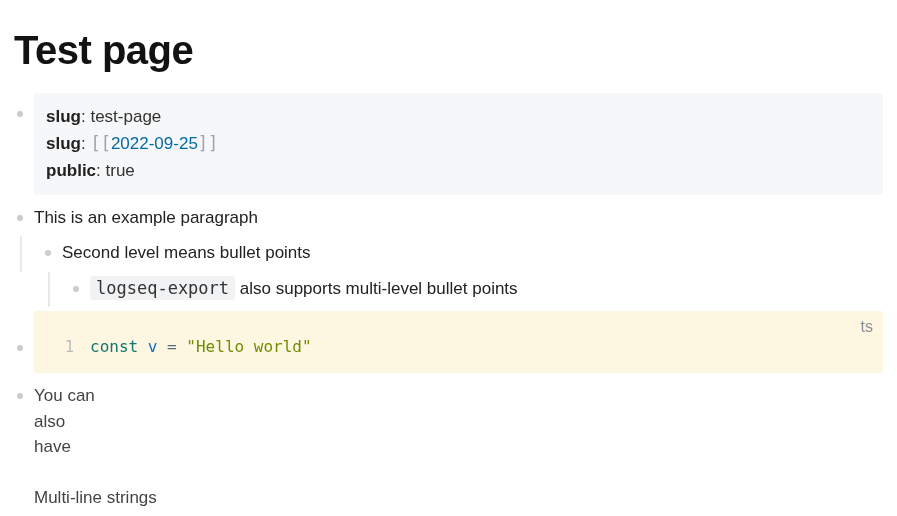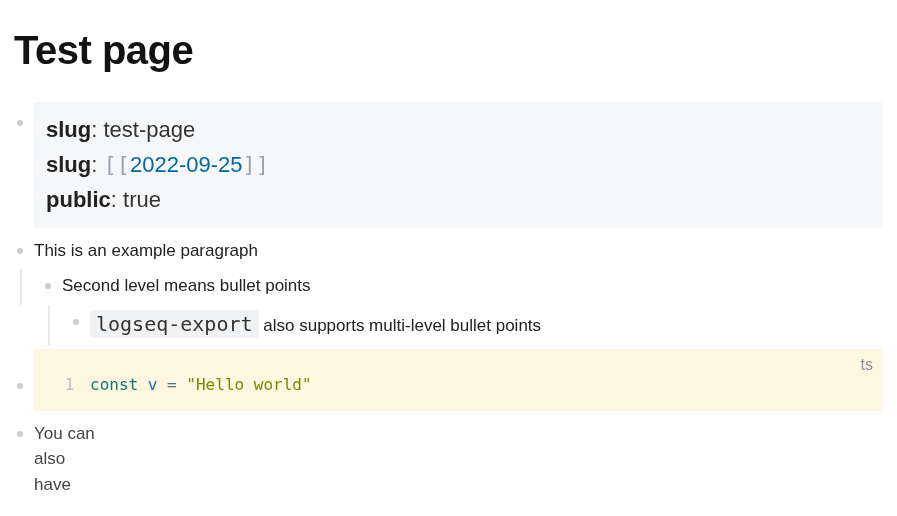--- a/index.html
+++ b/index.html
@@ -7,21 +7,21 @@
       font-family: -apple-system, BlinkMacSystemFont, "Segoe UI", Helvetica, Arial, sans-serif;
       background: #fff;
       color: #222;
       padding: 20px 14px;
       font-size: 17px;
       line-height: 1.5;
     }
     h1.page-title {
       font-size: 40px;
       font-weight: 700;
-      margin-bottom: 22px;
+      margin-bottom: 13px;
       color: #121212;
       letter-spacing: -0.5px;
     }
     .block {
       position: relative;
       padding-left: 20px;
       margin-bottom: 10px;
     }
     .block::before {
       content: "";
@@ -41,34 +41,34 @@
       top: -4px;
       bottom: -6px;
       width: 2px;
       background: #e7e9ec;
     }
     .frontmatter {
       background: #f6f7f8;
       padding: 10px 12px;
       border-radius: 2px;
       color: #333;
-      font-size: 22px;
+      font-size: 17px;
       line-height: 1.6;
     }
     .fm-key { font-weight: 700; color: #222; }
     .fm-colon { font-weight: 400; }
     .fm-val { font-weight: 400; color: #333; }
     .page-ref-brackets { color: #9ca3af; font-family: monospace; }
     .page-ref { color: #0369a1; }
     code.inline {
       font-family: ui-monospace, SFMono-Regular, Menlo, Monaco, Consolas, monospace;
       background: #f1f2f3;
       padding: 2px 6px;
       border-radius: 4px;
-      font-size: 20px;
+      font-size: 17px;
       color: #333;
     }
     .codeblock {
       background: #fdf6e1;
       border-radius: 2px;
       padding: 0 14px 14px 14px;
       position: relative;
       font-family: ui-monospace, SFMono-Regular, Menlo, Monaco, Consolas, monospace;
       font-size: 16px;
       color: #586e75;

